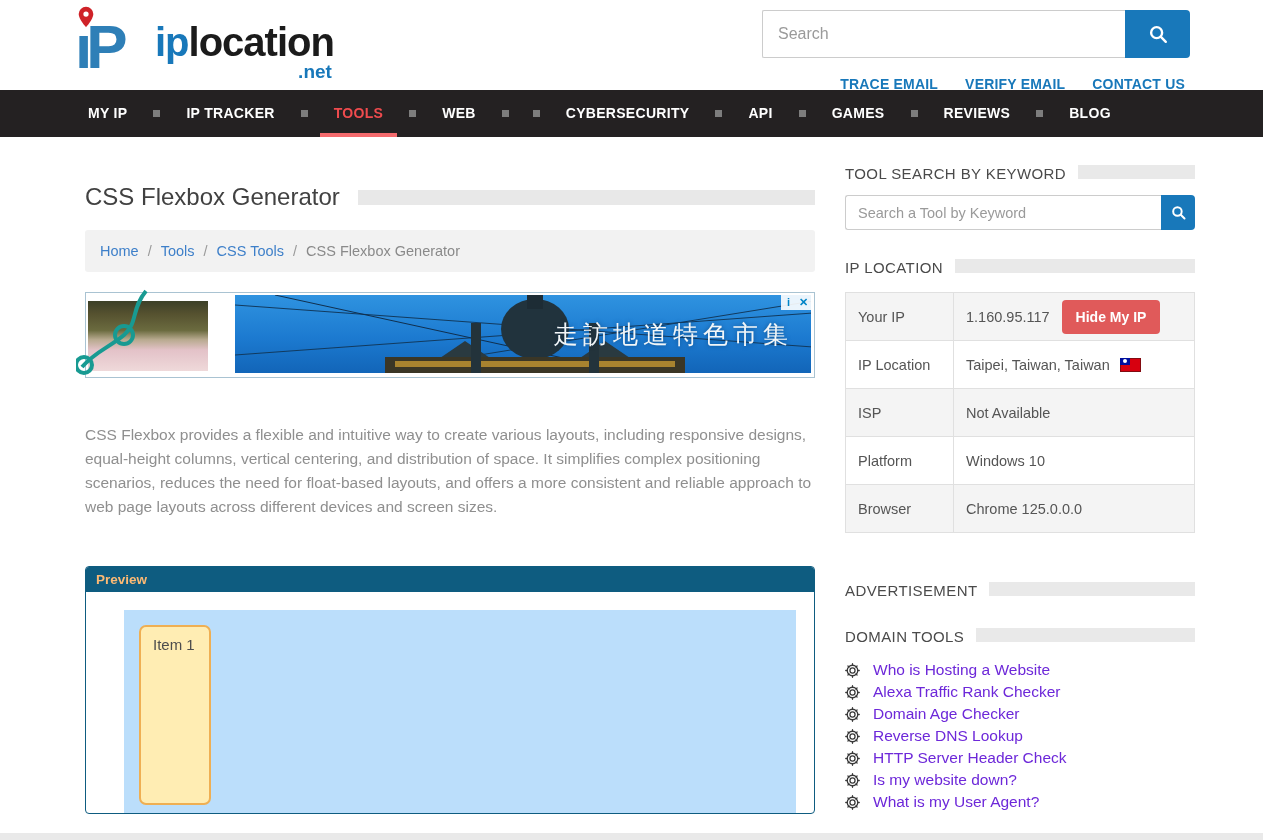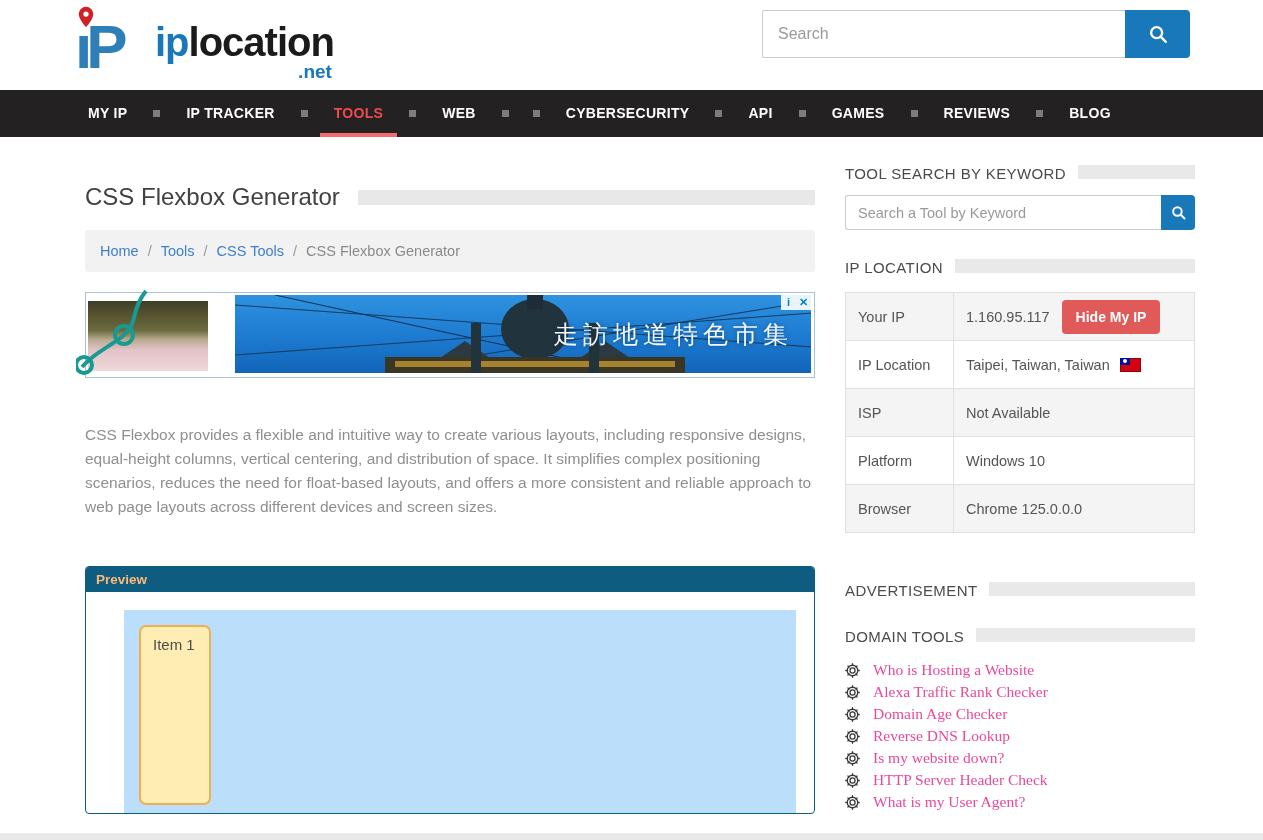--- a/index.html
+++ b/index.html
@@ -101,21 +101,21 @@
   .hide-ip-btn { margin-left:12px; background:#e05a5a; color:#fff; border:none; border-radius:4px;
                  font-size:14px; font-weight:bold; padding:9px 14px; cursor:pointer; font-family:inherit; }
   .flag-tw { position:relative; display:inline-block; width:21px; height:14px; background:#d7000f;
              margin-left:10px; box-shadow:inset 0 0 0 1px rgba(60,20,20,.55); }
   .flag-tw::before { content:""; position:absolute; left:0; top:0; width:10px; height:7px; background:#000f9e; }
   .flag-tw::after { content:""; position:absolute; left:3px; top:1.5px; width:4px; height:4px;
                     border-radius:50%; background:#fff; }
 
   .domain-list { position:absolute; left:0; top:522px; width:350px; list-style:none; }
   .domain-item { display:flex; align-items:center; gap:13px; height:22px; font-size:15.5px;
-                 color:#ec4899; cursor:pointer;font-family:Liberation Serif, serif; }
+                 color:#6d28d9; cursor:pointer; }
   .gear { flex:0 0 auto; }
 
   .bottom-strip { position:absolute; left:0; top:833px; width:1263px; height:7px; background:#e9e9e9; }
 </style>
 </head>
 <body>
 
 <div class="topbar">
   <div class="logo">
     <div class="logo-mark">
@@ -136,20 +136,25 @@
   <div class="top-search">
     <input type="text" placeholder="Search" style="">
     <button class="search-btn">
       <svg width="22" height="22" viewBox="0 0 24 24" fill="none" stroke="#fff" stroke-width="2.6" stroke-linecap="round">
         <circle cx="10.5" cy="10.5" r="6"></circle>
           <path d="M15.2 15.2 L20.5 20.5"></path>
       </svg>
     </button>
   </div>
 
+  <div class="top-links">
+    <a>TRACE EMAIL</a>
+    <a>VERIFY EMAIL</a>
+    <a>CONTACT US</a>
+  </div>
 </div>
 
 <div class="navbar">
   <a class="nav-item">MY IP</a>
   <span class="nav-sep"></span>
   <a class="nav-item">IP TRACKER</a>
   <span class="nav-sep"></span>
   <a class="nav-item active">TOOLS</a>
   <span class="nav-sep"></span>
   <a class="nav-item">WEB</a>
@@ -327,35 +332,35 @@
           <path d="M10 1v2.2M10 16.8V19M1 10h2.2M16.8 10H19M3.9 3.9l1.6 1.6M14.5 14.5l1.6 1.6M16.1 3.9l-1.6 1.6M5.5 14.5l-1.6 1.6"></path>
         </svg>
         <span>Reverse DNS Lookup</span>
       </li>
       <li class="domain-item">
         <svg class="gear" width="15" height="15" viewBox="0 0 20 20" fill="none" stroke="#3a3a3a" stroke-width="1.7" stroke-linecap="round">
           <circle cx="10" cy="10" r="3.4"></circle>
             <circle cx="10" cy="10" r="7"></circle>
           <path d="M10 1v2.2M10 16.8V19M1 10h2.2M16.8 10H19M3.9 3.9l1.6 1.6M14.5 14.5l1.6 1.6M16.1 3.9l-1.6 1.6M5.5 14.5l-1.6 1.6"></path>
         </svg>
+        <span>HTTP Server Header Check</span>
+      </li>
+      <li class="domain-item">
+        <svg class="gear" width="15" height="15" viewBox="0 0 20 20" fill="none" stroke="#3a3a3a" stroke-width="1.7" stroke-linecap="round">
+          <circle cx="10" cy="10" r="3.4"></circle>
+            <circle cx="10" cy="10" r="7"></circle>
+          <path d="M10 1v2.2M10 16.8V19M1 10h2.2M16.8 10H19M3.9 3.9l1.6 1.6M14.5 14.5l1.6 1.6M16.1 3.9l-1.6 1.6M5.5 14.5l-1.6 1.6"></path>
+        </svg>
         <span>Is my website down?</span>
       </li>
       <li class="domain-item">
         <svg class="gear" width="15" height="15" viewBox="0 0 20 20" fill="none" stroke="#3a3a3a" stroke-width="1.7" stroke-linecap="round">
           <circle cx="10" cy="10" r="3.4"></circle>
             <circle cx="10" cy="10" r="7"></circle>
           <path d="M10 1v2.2M10 16.8V19M1 10h2.2M16.8 10H19M3.9 3.9l1.6 1.6M14.5 14.5l1.6 1.6M16.1 3.9l-1.6 1.6M5.5 14.5l-1.6 1.6"></path>
         </svg>
-        <span>HTTP Server Header Check</span>
-      </li>
-      <li class="domain-item">
-        <svg class="gear" width="15" height="15" viewBox="0 0 20 20" fill="none" stroke="#3a3a3a" stroke-width="1.7" stroke-linecap="round">
-          <circle cx="10" cy="10" r="3.4"></circle>
-            <circle cx="10" cy="10" r="7"></circle>
-          <path d="M10 1v2.2M10 16.8V19M1 10h2.2M16.8 10H19M3.9 3.9l1.6 1.6M14.5 14.5l1.6 1.6M16.1 3.9l-1.6 1.6M5.5 14.5l-1.6 1.6"></path>
-        </svg>
         <span>What is my User Agent?</span>
       </li>
     </ul>
   </div>
 </div>
 
 <div class="bottom-strip"></div>
 
 </body></html>

